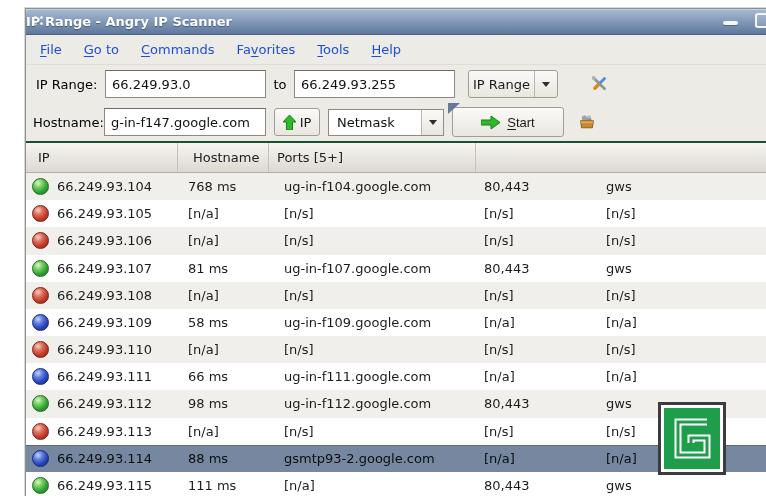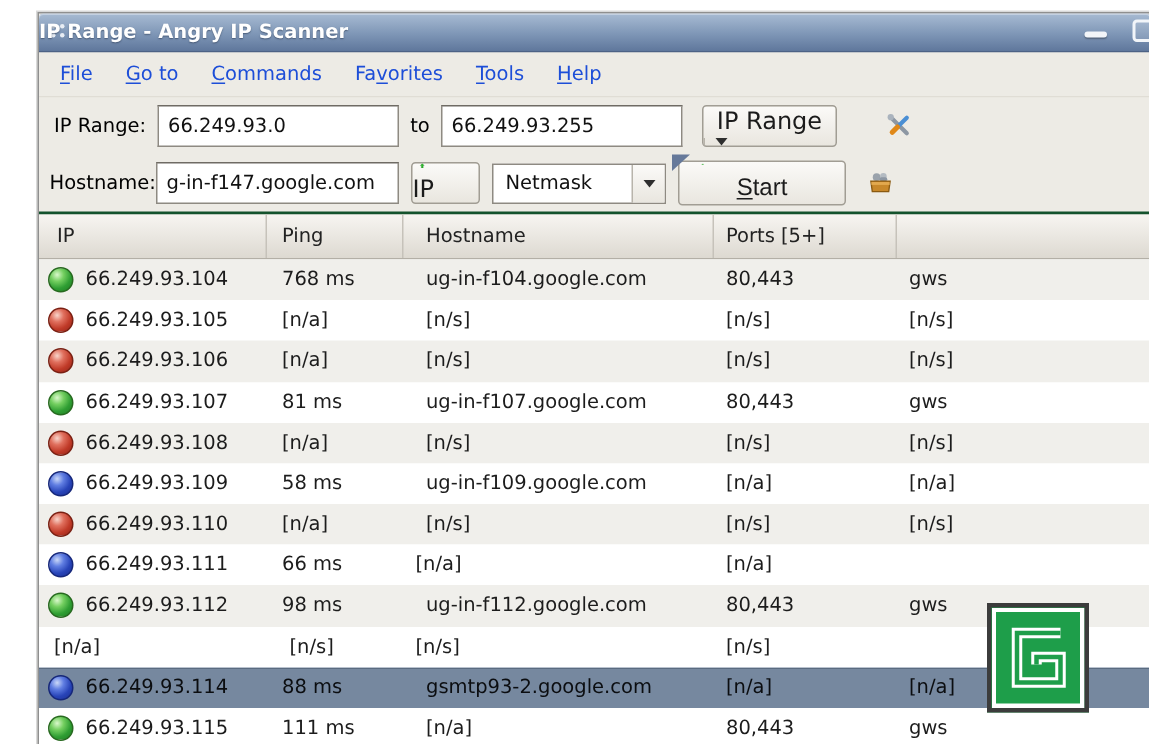--- a/index.html
+++ b/index.html
@@ -42,23 +42,23 @@
   .lbl-iprange{width:69px;}
   .lbl-host{width:71px;}
   .lbl-to{width:28px;text-align:center;}
   .tb-input{height:24px;box-sizing:content-box;border:1px solid #8e8a82;border-top-color:#6f6b64;
             background:#fff;font:13px "DejaVu Sans","Liberation Sans",sans-serif;
             padding:1px 6px;color:#111;outline:none;}
   .in-from{width:147px;}
   .in-to{width:147px;margin-right:13px;}
   .in-host{width:148px;margin-right:8px;}
 
-  .tb-btn{display:flex;box-sizing:border-box;height:28px;
+  .tb-btn{display:flex;align-items:center;box-sizing:border-box;height:28px;
           background:linear-gradient(#fbfaf8,#e9e6df);border:1px solid #a19d94;
-          border-radius:3px;cursor:pointer;font-size:16px;color:#1b1b1b;flex-direction:column;}
+          border-radius:3px;cursor:pointer;font-size:13px;color:#1b1b1b;}
   .feeder-btn{width:90px;}
   .feeder-label{flex:1;text-align:center;}
   .feeder-arrow-box{width:22px;align-self:stretch;display:flex;align-items:center;
                     justify-content:center;border-left:1px solid #b8b4ab;}
   .arrow-down{width:0;height:0;border-left:4px solid transparent;
               border-right:4px solid transparent;border-top:5px solid #2e2e2e;}
 
   .icon-btn{width:30px;height:30px;display:flex;align-items:center;justify-content:center;
             background:transparent;border:none;cursor:pointer;} .gap-icons1{width:26px;}
 
@@ -182,21 +182,20 @@
           <circle cx="17" cy="7" r="3.4" fill="#b4bbc2"></circle>
           <rect x="13" y="8" width="8" height="4" rx="2" fill="#8d97a3"></rect>
           <path d="M4 12 H24 L22.5 23 H5.5 Z" fill="#c8882a" stroke="#8a5a12" stroke-width="1.4"></path>
           <rect x="4.5" y="13" width="19" height="3" fill="#e2a94f"></rect>
         </svg>
       </button>
     </div>
 
     <div class="thead grid-cols">
       <div class="th th-ip">IP</div>
-      <div class="th th-ping">Ping</div>
       <div class="th th-host">Hostname</div>
       <div class="th th-ports">Ports [5+]</div>
     </div>
 
     <div class="tbody">
         <div class="row grid-cols">
     <div class="c-ip">
       <span class="dot green"></span>
       <span>66.249.93.104</span>
     </div>
@@ -264,34 +263,39 @@
     <div class="c-host">[n/s]</div>
     <div class="c-ports">[n/s]</div>
     <div class="c-web">[n/s]</div>
   </div>
         <div class="row grid-cols">
     <div class="c-ip">
       <span class="dot blue"></span>
       <span>66.249.93.111</span>
     </div>
     <div class="c-ping">66 ms</div>
+    <div class="c-host">ug-in-f111.google.com</div>
     <div class="c-ports">[n/a]</div>
     <div class="c-web">[n/a]</div>
   </div>
         <div class="row grid-cols">
     <div class="c-ip">
       <span class="dot green"></span>
       <span>66.249.93.112</span>
     </div>
     <div class="c-ping">98 ms</div>
     <div class="c-host">ug-in-f112.google.com</div>
     <div class="c-ports">80,443</div>
     <div class="c-web">gws</div>
   </div>
         <div class="row grid-cols">
+    <div class="c-ip">
+      <span class="dot red"></span>
+      <span>66.249.93.113</span>
+    </div>
     <div class="c-ping">[n/a]</div>
     <div class="c-host">[n/s]</div>
     <div class="c-ports">[n/s]</div>
     <div class="c-web">[n/s]</div>
   </div>
         <div class="row grid-cols selected">
     <div class="c-ip">
       <span class="dot blue"></span>
       <span>66.249.93.114</span>
     </div>

